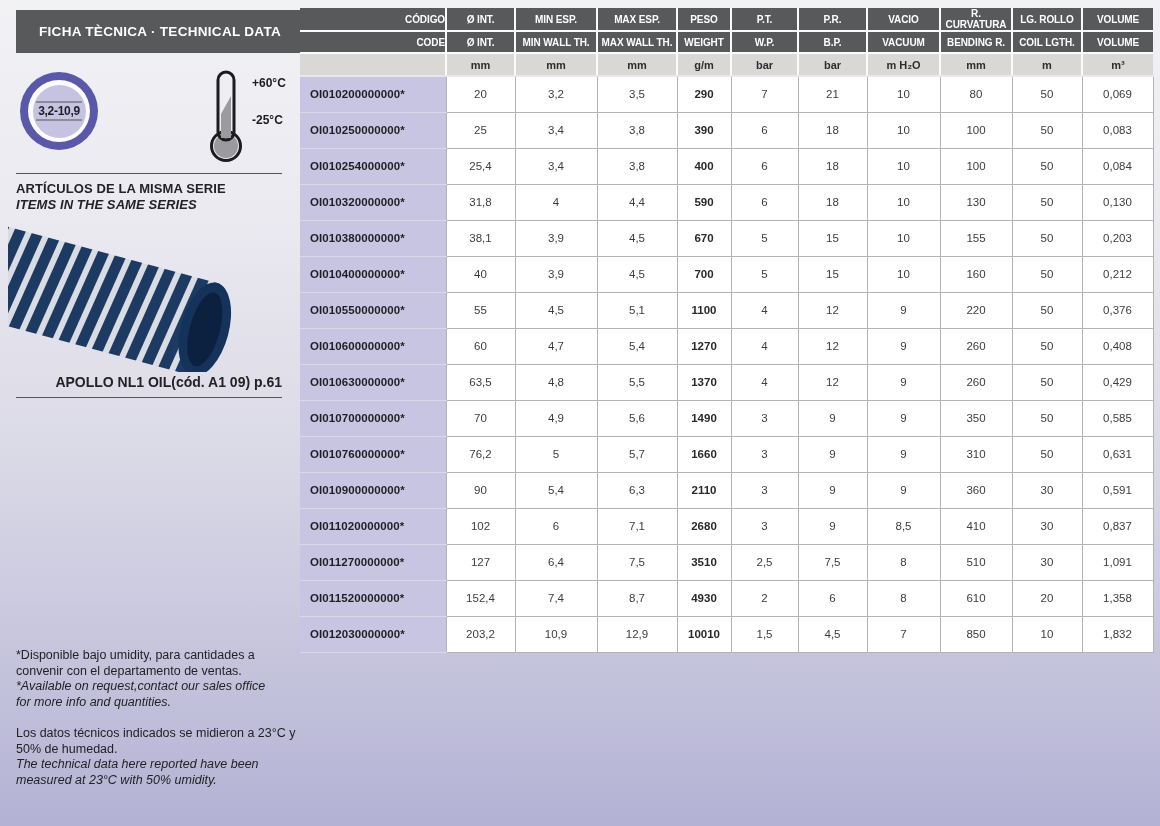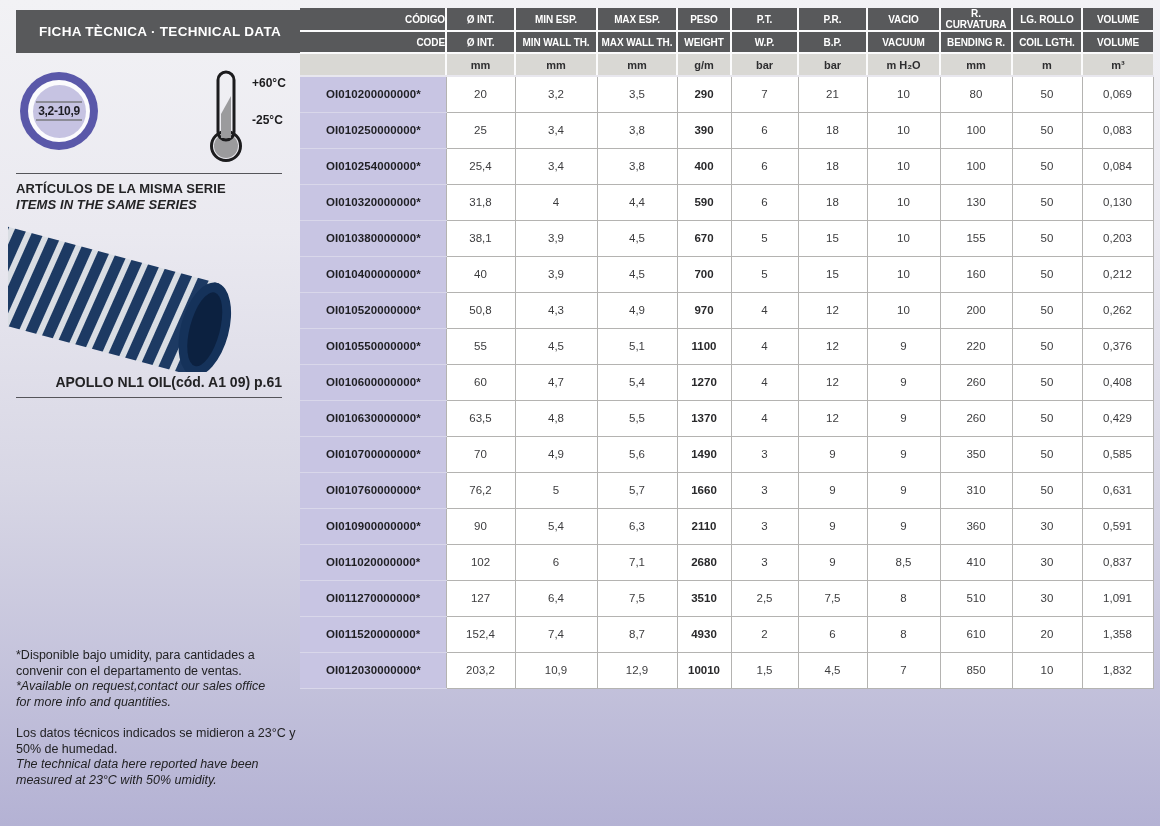--- a/index.html
+++ b/index.html
@@ -56,21 +56,21 @@
   thead tr.units td {
     background: #d9d8d4; color: #2e2e30; font-weight: bold; font-size: 11px;
     height: 23px; text-align: center; border-right: 2px solid #fbfbfc; border-bottom: 2px solid #e8e7ee;
   }
   thead tr.units td:last-child { border-right: none; }
   tbody td {
     background: #ffffff; height: 36px; text-align: center; font-size: 11.5px; color: #3c3c3e;
     border-right: 1px solid #b4b3b1; border-bottom: 1px solid #b4b3b1;
   }
   tbody td.code {
-    background: #c8c5e3; font-weight: bold; text-align: left; padding-left: 26px;
+    background: #c8c5e3; font-weight: bold; text-align: left; padding-left: 10px;
     color: #1f1f23; border-bottom: 1px solid #d9d7ea; font-size: 11.5px; letter-spacing: 0.1px;
   }
   tbody td.peso { font-weight: bold; color: #29292b; }
   tbody td:last-child { border-right: 1px solid #b4b3b1; }
 </style>
 </head>
 <body>
 
 <div class="sidebar">
   <div class="title-bar">FICHA TÈCNICA · TECHNICAL DATA</div>
@@ -256,33 +256,20 @@
           <td>4,5</td>
           <td class="peso">700</td>
           <td>5</td>
           <td>15</td>
           <td>10</td>
           <td>160</td>
           <td>50</td>
           <td>0,212</td>
         </tr>
         <tr>
-          <td class="code">OI010520000000*</td>
-          <td>50,8</td>
-          <td>4,3</td>
-          <td>4,9</td>
-          <td class="peso">970</td>
-          <td>4</td>
-          <td>12</td>
-          <td>10</td>
-          <td>200</td>
-          <td>50</td>
-          <td>0,262</td>
-        </tr>
-        <tr>
           <td class="code">OI010550000000*</td>
           <td>55</td>
           <td>4,5</td>
           <td>5,1</td>
           <td class="peso">1100</td>
           <td>4</td>
           <td>12</td>
           <td>9</td>
           <td>220</td>
           <td>50</td>

